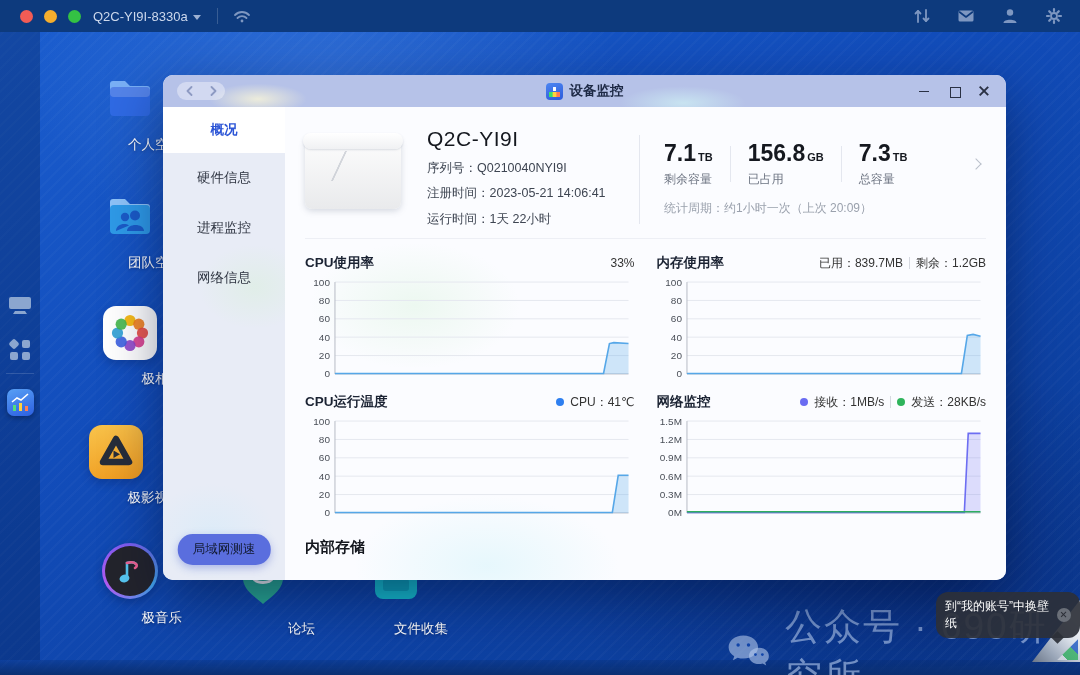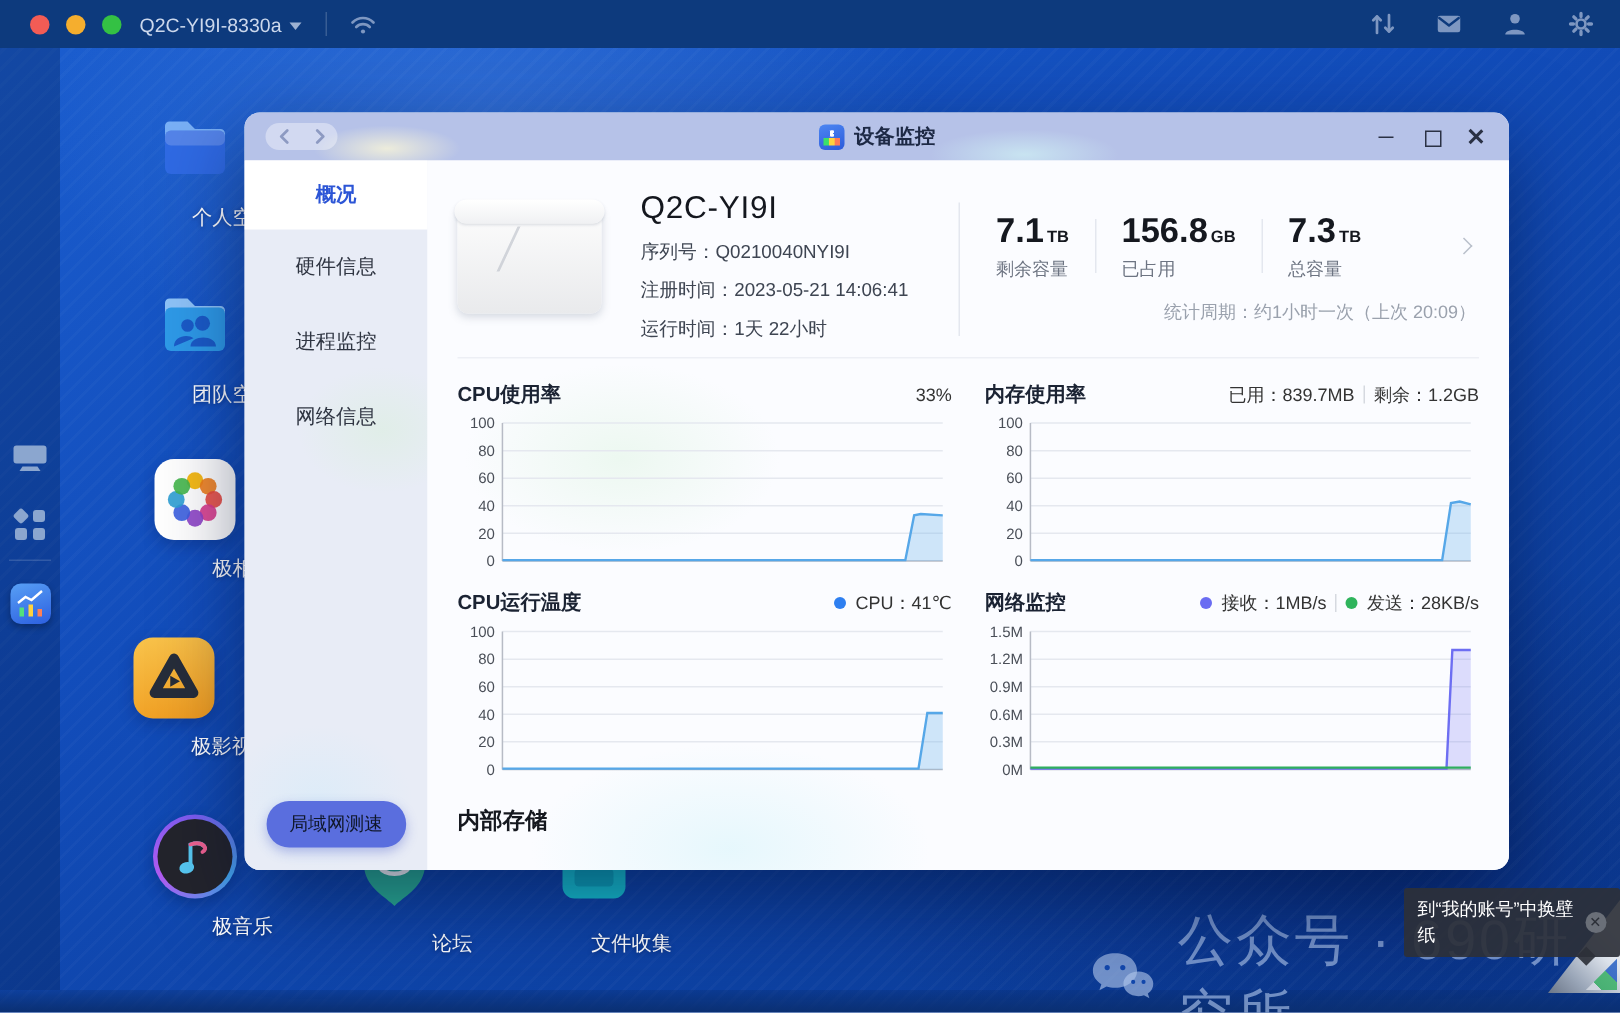--- a/index.html
+++ b/index.html
@@ -119,36 +119,36 @@
   .storage{ flex:1; padding-left:24px; min-width:0;}
   .sto-title{ font-size:13.5px; font-weight:bold; color:#1b2333; margin-top:3px;}
   .sto-stats{ display:flex; align-items:center; margin-top:13px;}
   .stat .num-row{ display:flex; align-items:baseline;}
   .stat .num{ font-size:23px; font-weight:bold; color:#15181f;}
   .stat .unit{ font-size:11px; font-weight:bold; color:#15181f; margin-left:2px;}
   .stat .lbl{ font-size:12px; color:#6d7482; margin-top:4px;}
   .sto-div{ width:1px; height:36px; background:#e4e7ef; margin:0 17px;}
   .chev{ margin-left:auto; margin-right:4px; width:8px; height:8px; border-top:1.6px solid #b9bfca;
     border-right:1.6px solid #b9bfca; transform:rotate(45deg); cursor:pointer;}
-  .period{ font-size:12px; color:#9aa1ad; text-align:right; margin-top:12px;}
+  .period{ font-size:12px; color:#9aa1ad; margin-top:12px;}
   .hdiv{ height:1px; background:#edeff5; margin:10px 20px 0;}
 
   .charts{ display:grid; grid-template-columns:1fr 1fr; column-gap:22px; padding:4px 20px 0;}
   .chart-cell{ padding-top:10px;}
   .chart-head{ display:flex; align-items:center; justify-content:space-between; height:21px;}
   .chart-title{ font-size:13.5px; font-weight:bold; color:#1b2333;}
   .legend{ display:flex; align-items:center; gap:6px; font-size:12px; color:#333;}
   .legend .dot{ width:8px; height:8px; border-radius:50%; display:inline-block;}
   .legend .leg-div{ width:1px; height:12px; background:#d6d9e0;}
   svg.chart{ width:100%; height:108px; display:block;}
   .section-title{ font-size:15px; font-weight:bold; color:#15181f; padding:17px 20px 0;}
 
   
   .tooltip{ position:absolute; left:936px; top:592px; z-index:40; background:rgba(44,48,56,.92);
-    color:#fff; font-size:12px; border-radius:2px; padding:6px 9px; display:flex; align-items:center; gap:7px;}
+    color:#fff; font-size:12px; border-radius:12px; padding:6px 9px; display:flex; align-items:center; gap:7px;}
   .tooltip::after{ content:""; position:absolute; right:18px; bottom:-4px; width:9px; height:9px;
     background:rgba(44,48,56,.92); transform:rotate(45deg);}
   .tt-close{ width:14px; height:14px; border-radius:50%; background:#6a6f78; position:relative; cursor:pointer; flex-shrink:0;}
   .tt-close::before,.tt-close::after{ content:""; position:absolute; left:6.3px; top:3.4px; width:1.4px; height:7px; background:#2c3038;}
   .tt-close::before{transform:rotate(45deg);} .tt-close::after{transform:rotate(-45deg);}
 
   .watermark{ position:absolute; left:726px; top:602px; display:flex; align-items:center; gap:14px;
     z-index:5; color:rgba(178,200,238,.62);}
   .wm-text{ font-size:37px; letter-spacing:2px;}
   .curl{ position:absolute; right:0; bottom:13px; width:48px; height:62px; z-index:6;

